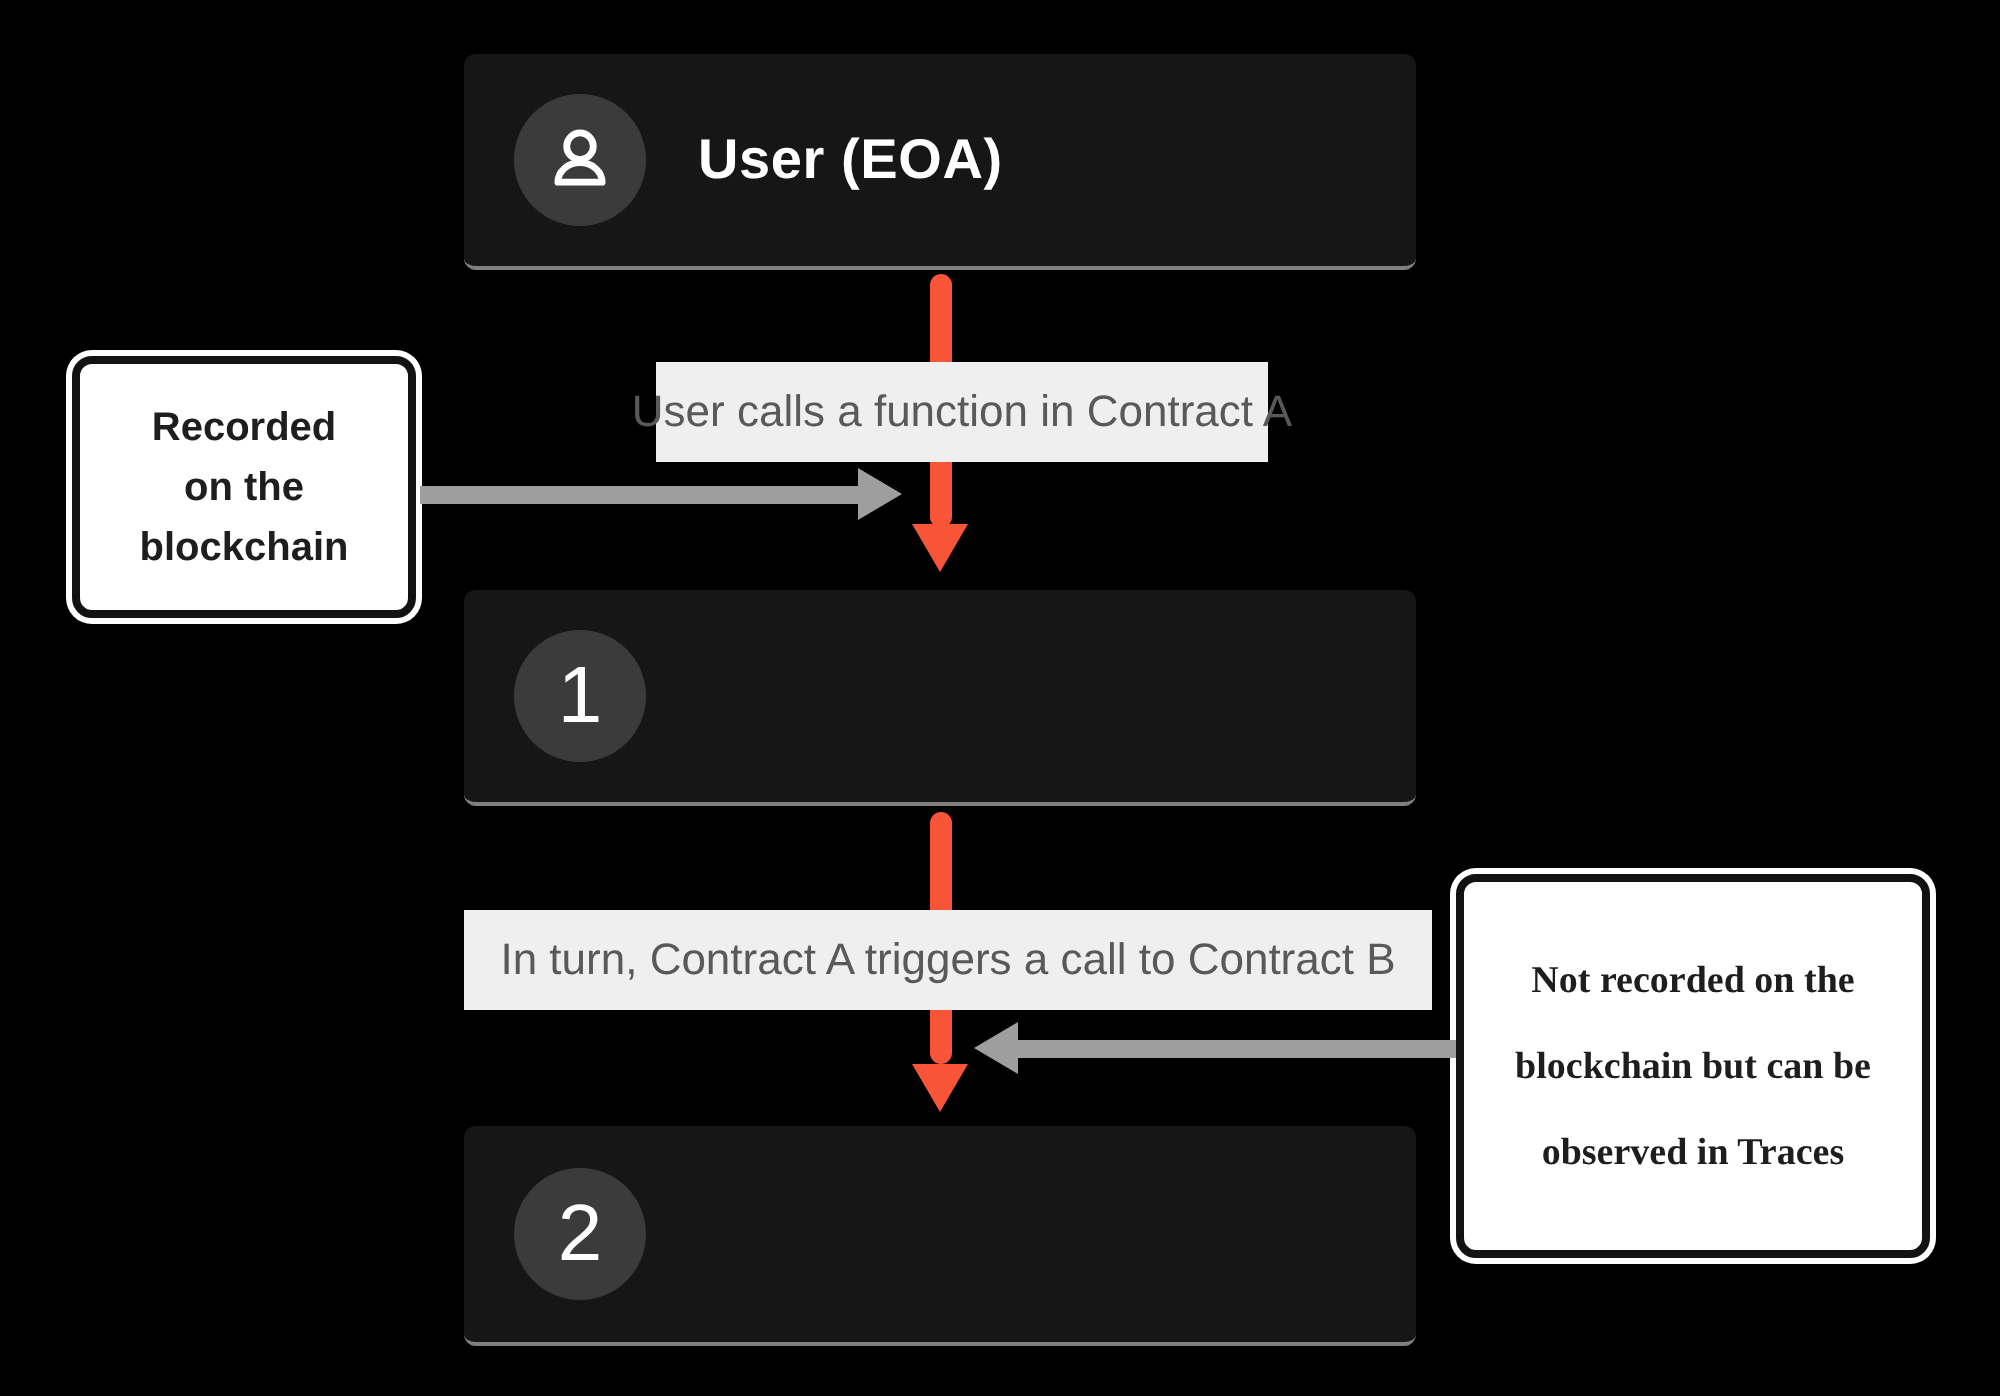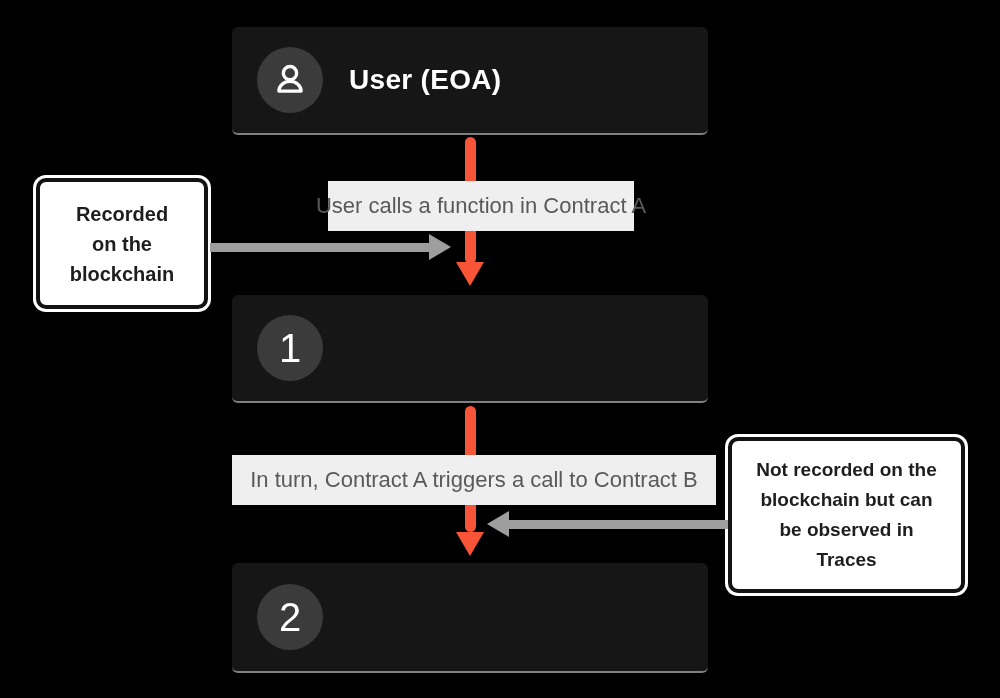--- a/index.html
+++ b/index.html
@@ -55,21 +55,21 @@
   #ghead-2 { left:487px; top:511px; border-right:22px solid #9e9e9e; }
 
   
   .note {
     position:absolute; background:#ffffff; border:4px solid #121212;
     border-radius:10px; box-shadow:0 0 0 3px #ffffff;
     display:flex; align-items:center; justify-content:center; text-align:center;
     font-weight:700; color:#1e1e1e; box-sizing:border-box; z-index:2;
   }
   #note-left  { left:36px;  top:178px; width:172px; height:131px; font-size:20px; line-height:30px; padding:16px 24px; }
-  #note-right { left:728px; top:437px; width:237px; height:156px; font-size:19px; line-height:30px; padding:0 19px; }
+  #note-right { left:728px; top:437px; width:237px; height:192px; font-size:19px; line-height:43px; padding:0 19px;font-family:Liberation Serif, serif; }
 
   .person-svg { display:block; }
 </style>
 </head>
 <body>
 
 <div class="canvas">
 
   <div class="node" id="node-user">
     <div class="badge">

